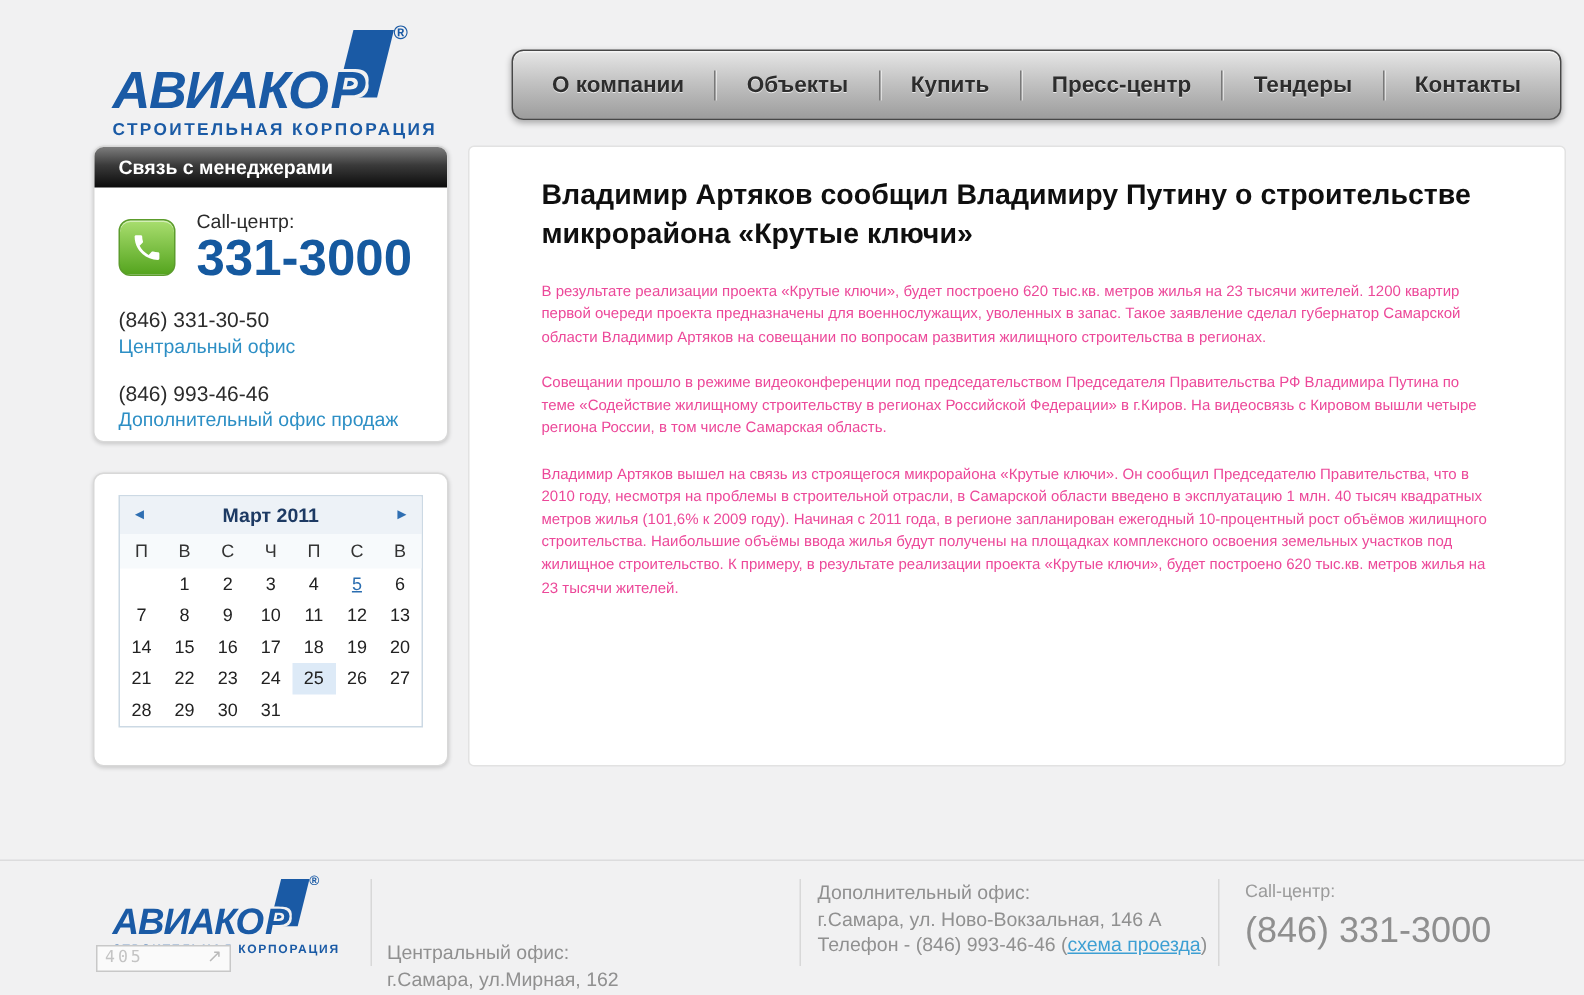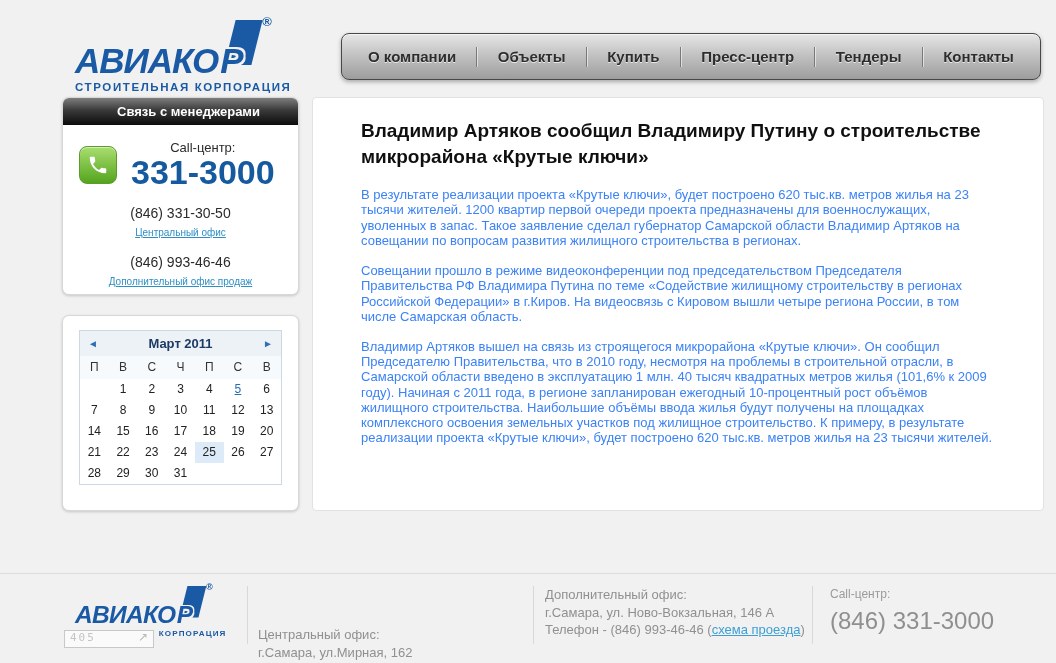--- a/index.html
+++ b/index.html
@@ -28,53 +28,53 @@
     border-radius:8px; border:1px solid #474747;
     background:linear-gradient(#e6e6e6, #c3c3c3 45%, #9d9d9d);
     box-shadow:0 2px 4px rgba(0,0,0,.3), inset 0 1px 0 rgba(255,255,255,.6);
     display:flex; align-items:center; justify-content:space-between; padding:0 16px;
   }
   .nav-item { font-size:15px; font-weight:bold; color:#2d2d2d; text-shadow:0 1px 0 rgba(255,255,255,.7); padding:0 10px; white-space:nowrap; cursor:pointer; }
   .nav-sep { width:1px; height:20px; background:#787878; box-shadow:1px 0 0 rgba(255,255,255,.55); }
 
   
   .box { position:absolute; left:62px; width:237px; background:#fff; border:1px solid #d8d8d8; border-radius:7px; box-shadow:0 1px 3px rgba(0,0,0,.18); }
-  .box-managers { top:97px; height:198px;text-align:center; }
+  .box-managers { top:97px; height:198px; }
   .box-archive  { top:315px; height:196px; }
   .box-head { height:27px; line-height:27px; background:linear-gradient(#7d7d7d, #3a3a3a 45%, #0b0b0b);
               border-radius:6px 6px 0 0; color:#fff; font-size:13px; font-weight:bold; padding-left:16px; }
   .managers-body { padding:15px 16px 0; }
   .call-row { display:flex; align-items:center; }
   .phone-icon { width:38px; height:38px; border-radius:8px; flex:0 0 38px;
                 background:linear-gradient(#a9de6f, #54a41e); border:1px solid #5c9c2c;
                 box-shadow:inset 0 1px 0 rgba(255,255,255,.5);
                 display:flex; align-items:center; justify-content:center; margin-right:14px; }
   .call-label { font-size:13px; color:#2b2b2b; }
   .call-number { font-size:34px; font-weight:bold; color:#15599f; line-height:1.05; }
   .phone-block { margin-top:13px; }
   .phone-number { font-size:14px; color:#2b2b2b; line-height:1.3; }
-  .phone-link { font-size:10px; color:#2d8fc5; text-decoration:underline; cursor:pointer; }
+  .phone-link { font-size:13px; color:#2d8fc5; cursor:pointer; }
 
   
   .calendar { margin:14px auto 0; width:203px; border:1px solid #ccd9e4; background:#fff; }
   .cal-head { display:flex; align-items:center; background:#edf2f7; height:25px; }
   .cal-arrow { width:26px; text-align:center; color:#2f6fb2; font-size:10px; cursor:pointer; }
   .cal-month { flex:1; text-align:center; font-weight:bold; color:#1d3a63; font-size:13px; }
   .cal-row { display:flex; }
   .cal-wd { background:#f7fafc; }
   .cal-cell { width:28.8px; height:21px; line-height:21px; text-align:center; font-size:12px; color:#222; }
   .cal-wd .cal-cell { color:#333; height:23px; line-height:23px; }
   .cal-link { color:#2a6db0; text-decoration:underline; cursor:pointer; }
   .cal-today { background:#ddeaf7; }
 
   
   .main { position:absolute; left:312px; top:97px; width:732px; height:414px;
           background:#fff; border:1px solid #e2e2e2; border-radius:4px; padding:20px 48px; }
   .article-title { font-size:19px; font-weight:bold; color:#0f0f0f; line-height:1.35; margin-bottom:18px; }
-  .article p { font-size:13px; line-height:15.2px; color:#3b82f6; margin-bottom:15px; }
+  .article p { font-size:10px; line-height:15.2px; color:#ec4899; margin-bottom:15px; }
 
   
   .footer-line { position:absolute; left:0; top:573px; width:1056px; height:1px; background:#dcdcdd; }
   .footer-logo { position:absolute; left:75px; top:586px; transform:scale(0.7); transform-origin:left top; }
   .counter { position:absolute; left:64px; top:630px; width:90px; height:18px; border:1px solid #c8c8c8; background:#fafafa;
              display:flex; padding:0 5px; cursor:pointer; }
   .counter-val { font-family:"DejaVu Sans Mono", monospace; font-size:11px; color:#c4c4c4; letter-spacing:2px; flex:1; }
   .counter-arrow { color:#b9b9b9; font-size:12px; line-height:1; }
   .fcol { position:absolute; top:586px; font-size:13px; color:#909090; line-height:1.35; }
   .fcol2 { left:258px; width:268px;margin-top:40px; }

